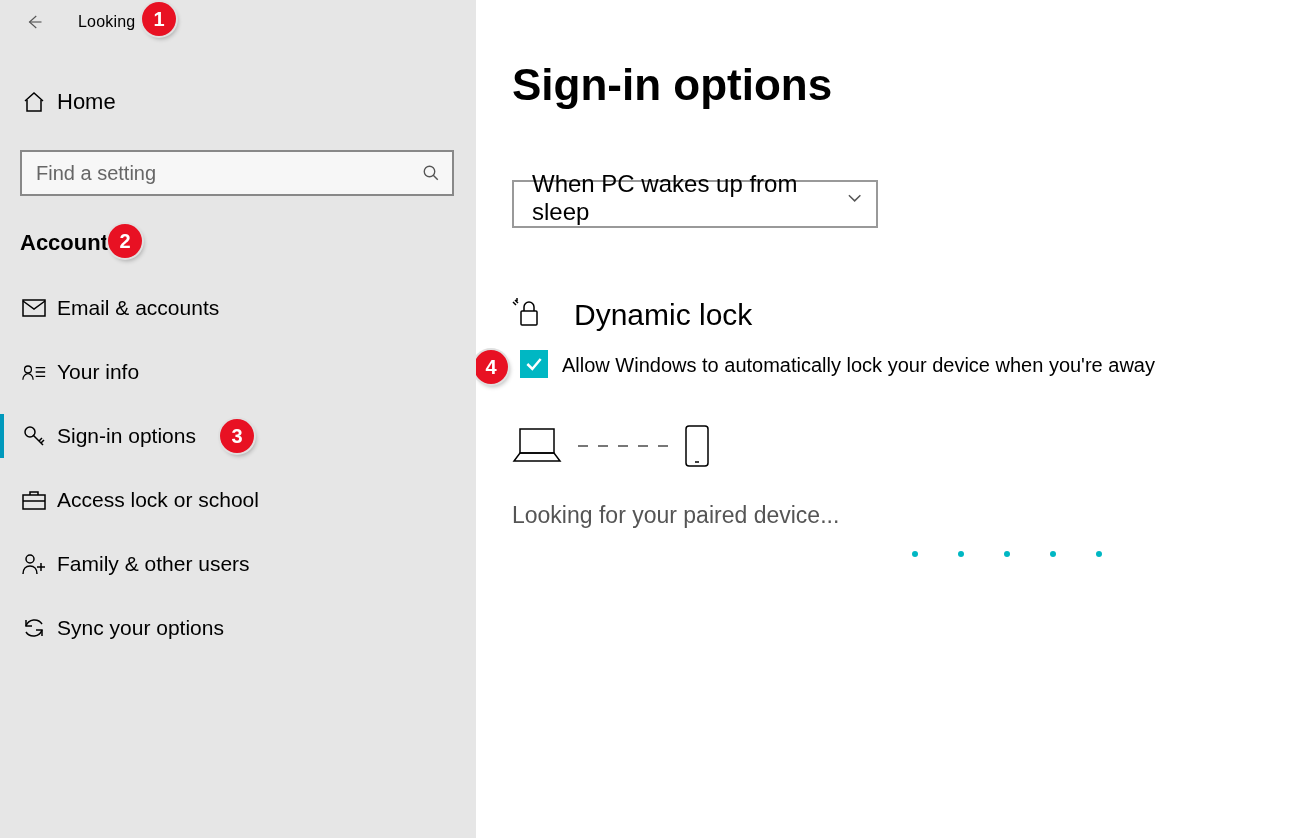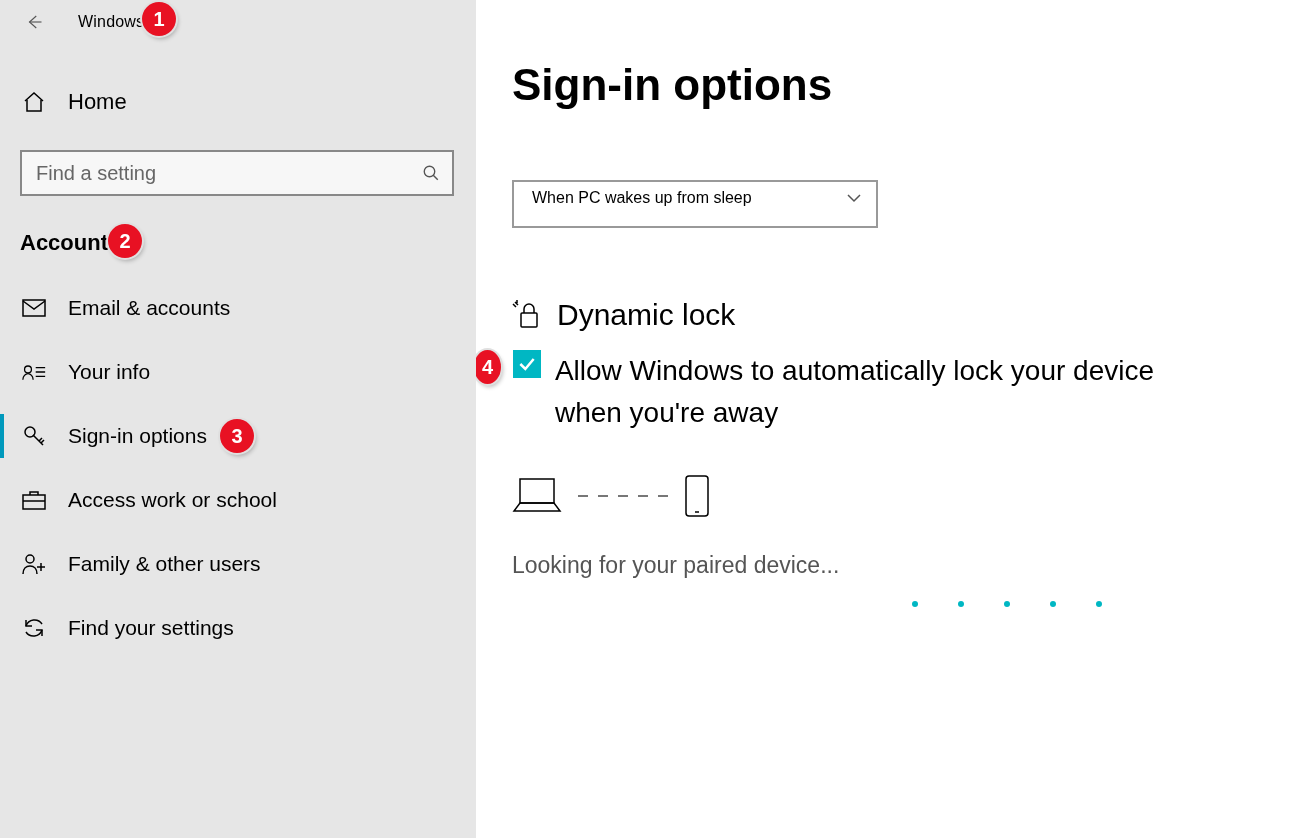--- a/index.html
+++ b/index.html
@@ -33,21 +33,21 @@
   .app-title {
     font-size: 16px;
     margin-left: 28px;
     letter-spacing: .2px;
   }
   .home-row, .sidebar-item {
     display:flex;
     align-items:center;
     height: 60px;
     padding-left: 20px;
-    gap: 20px;
+    gap: 9px;
     cursor: pointer;
   }
   .home-row { margin-top: 28px; }
   .home-row .lbl { font-size: 22px; font-weight:400;}
   .search-wrap {
     margin: 18px 0 0 20px;
     width: 434px;
     height: 46px;
     border: 2px solid #888;
     background: #f7f7f7;
@@ -80,30 +80,30 @@
   }
   .icon-slot { width: 28px; display:flex; align-items:center; justify-content:center; }
 
   .main {
     flex:1;
     padding: 60px 40px 0 36px;
     overflow:hidden;
   }
   h1.page-title { font-size: 44px; font-weight: 600; margin-bottom: 70px;}
   h2.section { font-size: 30px; font-weight: 400; margin-bottom: 18px;}
-  h2.section.iconed { display:flex; align-items:center; gap:15px;}
+  h2.section.iconed { display:flex; gap:32px;}
   .body-text { font-size: 20px; line-height: 1.5; margin-bottom: 22px; max-width: 720px;}
   .select-box {
     border:2px solid #999;
     height:48px;
     width: 366px;
     display:flex;
     align-items:center;
     padding: 0 14px 13px 18px;
-    font-size: 16px;
+    font-size: 24px;
     justify-content: space-between;
     margin-bottom: 70px;
     cursor:pointer;
   }
   .checkbox-row {
     display:flex;
     align-items:flex-start;
     gap: 14px;
     max-width: 700px;
     margin-bottom: 40px;
@@ -150,21 +150,21 @@
 <body>
 
 <div class="sidebar">
   <div class="titlebar">
     <div class="back-btn">
       <svg width="18" height="18" viewBox="0 0 24 24" fill="none" stroke="#555" stroke-width="1.5">
           <path d="M15 4 L6 12 L15 20"></path>
           <path d="M6 12 H22"></path>
         </svg>
     </div>
-    <div class="app-title">Windows</div>
+    <div class="app-title">Looking</div>
     <div class="badge" style="left:142px; top:2px;">1</div>
   </div>
 
   <div class="home-row">
     <span class="icon-slot">
       <svg width="24" height="24" viewBox="0 0 24 24" fill="none" stroke="#000" stroke-width="1.5">
           <path d="M3 11 L12 3 L21 11"></path>
           <path d="M5 10 V21 H19 V10"></path>
         </svg>
     </span>
@@ -214,21 +214,21 @@
     <div class="badge" style="left:220px; top:15px;">3</div>
   </div>
 
   <div class="sidebar-item">
     <span class="icon-slot">
       <svg width="24" height="20" viewBox="0 0 24 20" fill="none" stroke="#000" stroke-width="1.5">
           <rect x="1" y="5" width="22" height="14"></rect>
           <path d="M8 5 V2 H16 V5 M1 11 H23"></path>
         </svg>
     </span>
-    <span>Access work or school</span>
+    <span>Access lock or school</span>
   </div>
 
   <div class="sidebar-item">
     <span class="icon-slot">
       <svg width="26" height="22" viewBox="0 0 26 22" fill="none" stroke="#000" stroke-width="1.5">
           <circle cx="9" cy="6" r="4"></circle>
           <path d="M2 21c0-5 3-8 7-8s7 3 7 8"></path>
           <path d="M20 10 V18 M16 14 H24"></path>
         </svg>
     </span>
@@ -236,21 +236,21 @@
   </div>
 
   <div class="sidebar-item">
     <span class="icon-slot">
       <svg width="24" height="24" viewBox="0 0 24 24" fill="none" stroke="#000" stroke-width="1.5">
           <path d="M20 8 A9 9 0 0 0 4 10"></path>
           <path d="M4 16 A9 9 0 0 0 20 14"></path>
           <path d="M4 4 V10 H10 M20 20 V14 H14"></path>
         </svg>
     </span>
-    <span>Find your settings</span>
+    <span>Sync your options</span>
   </div>
 </div>
 
 <div class="main" style="position:relative;">
   <h1 class="page-title">Sign-in options</h1>
 
   <div class="select-box">
     <span>When PC wakes up from sleep</span>
     <svg width="16" height="14" viewBox="0 0 16 10" fill="none" stroke="#555" stroke-width="1.5">
         <path d="M2 2 L8 8 L14 2"></path>
@@ -266,21 +266,21 @@
     <span>Dynamic lock</span>
   </h2>
 
   <div class="checkbox-row">
     <div class="badge" style="position:relative; left:auto; top:auto; margin-left:-38px; margin-right:-2px;">4</div>
     <div class="checkbox">
       <svg width="20" height="20" viewBox="0 0 24 24" fill="none" stroke-width="3">
           <path d="M4 12 L10 18 L20 6"></path>
         </svg>
     </div>
-    <div class="body-text" style="margin:0; font-size:28px;">Allow Windows to automatically lock your device when you're away</div>
+    <div class="body-text" style="margin:0; font-size:20px;">Allow Windows to automatically lock your device when you're away</div>
   </div>
 
   <div class="pairing-row">
     <svg width="50" height="38" viewBox="0 0 50 38" fill="none" stroke="#000" stroke-width="1.5">
         <rect x="8" y="2" width="34" height="24"></rect>
         <path d="M2 34 L48 34 L42 26 L8 26 Z"></path>
       </svg>
     <div class="dashes">
         <span></span>
         <span></span>

